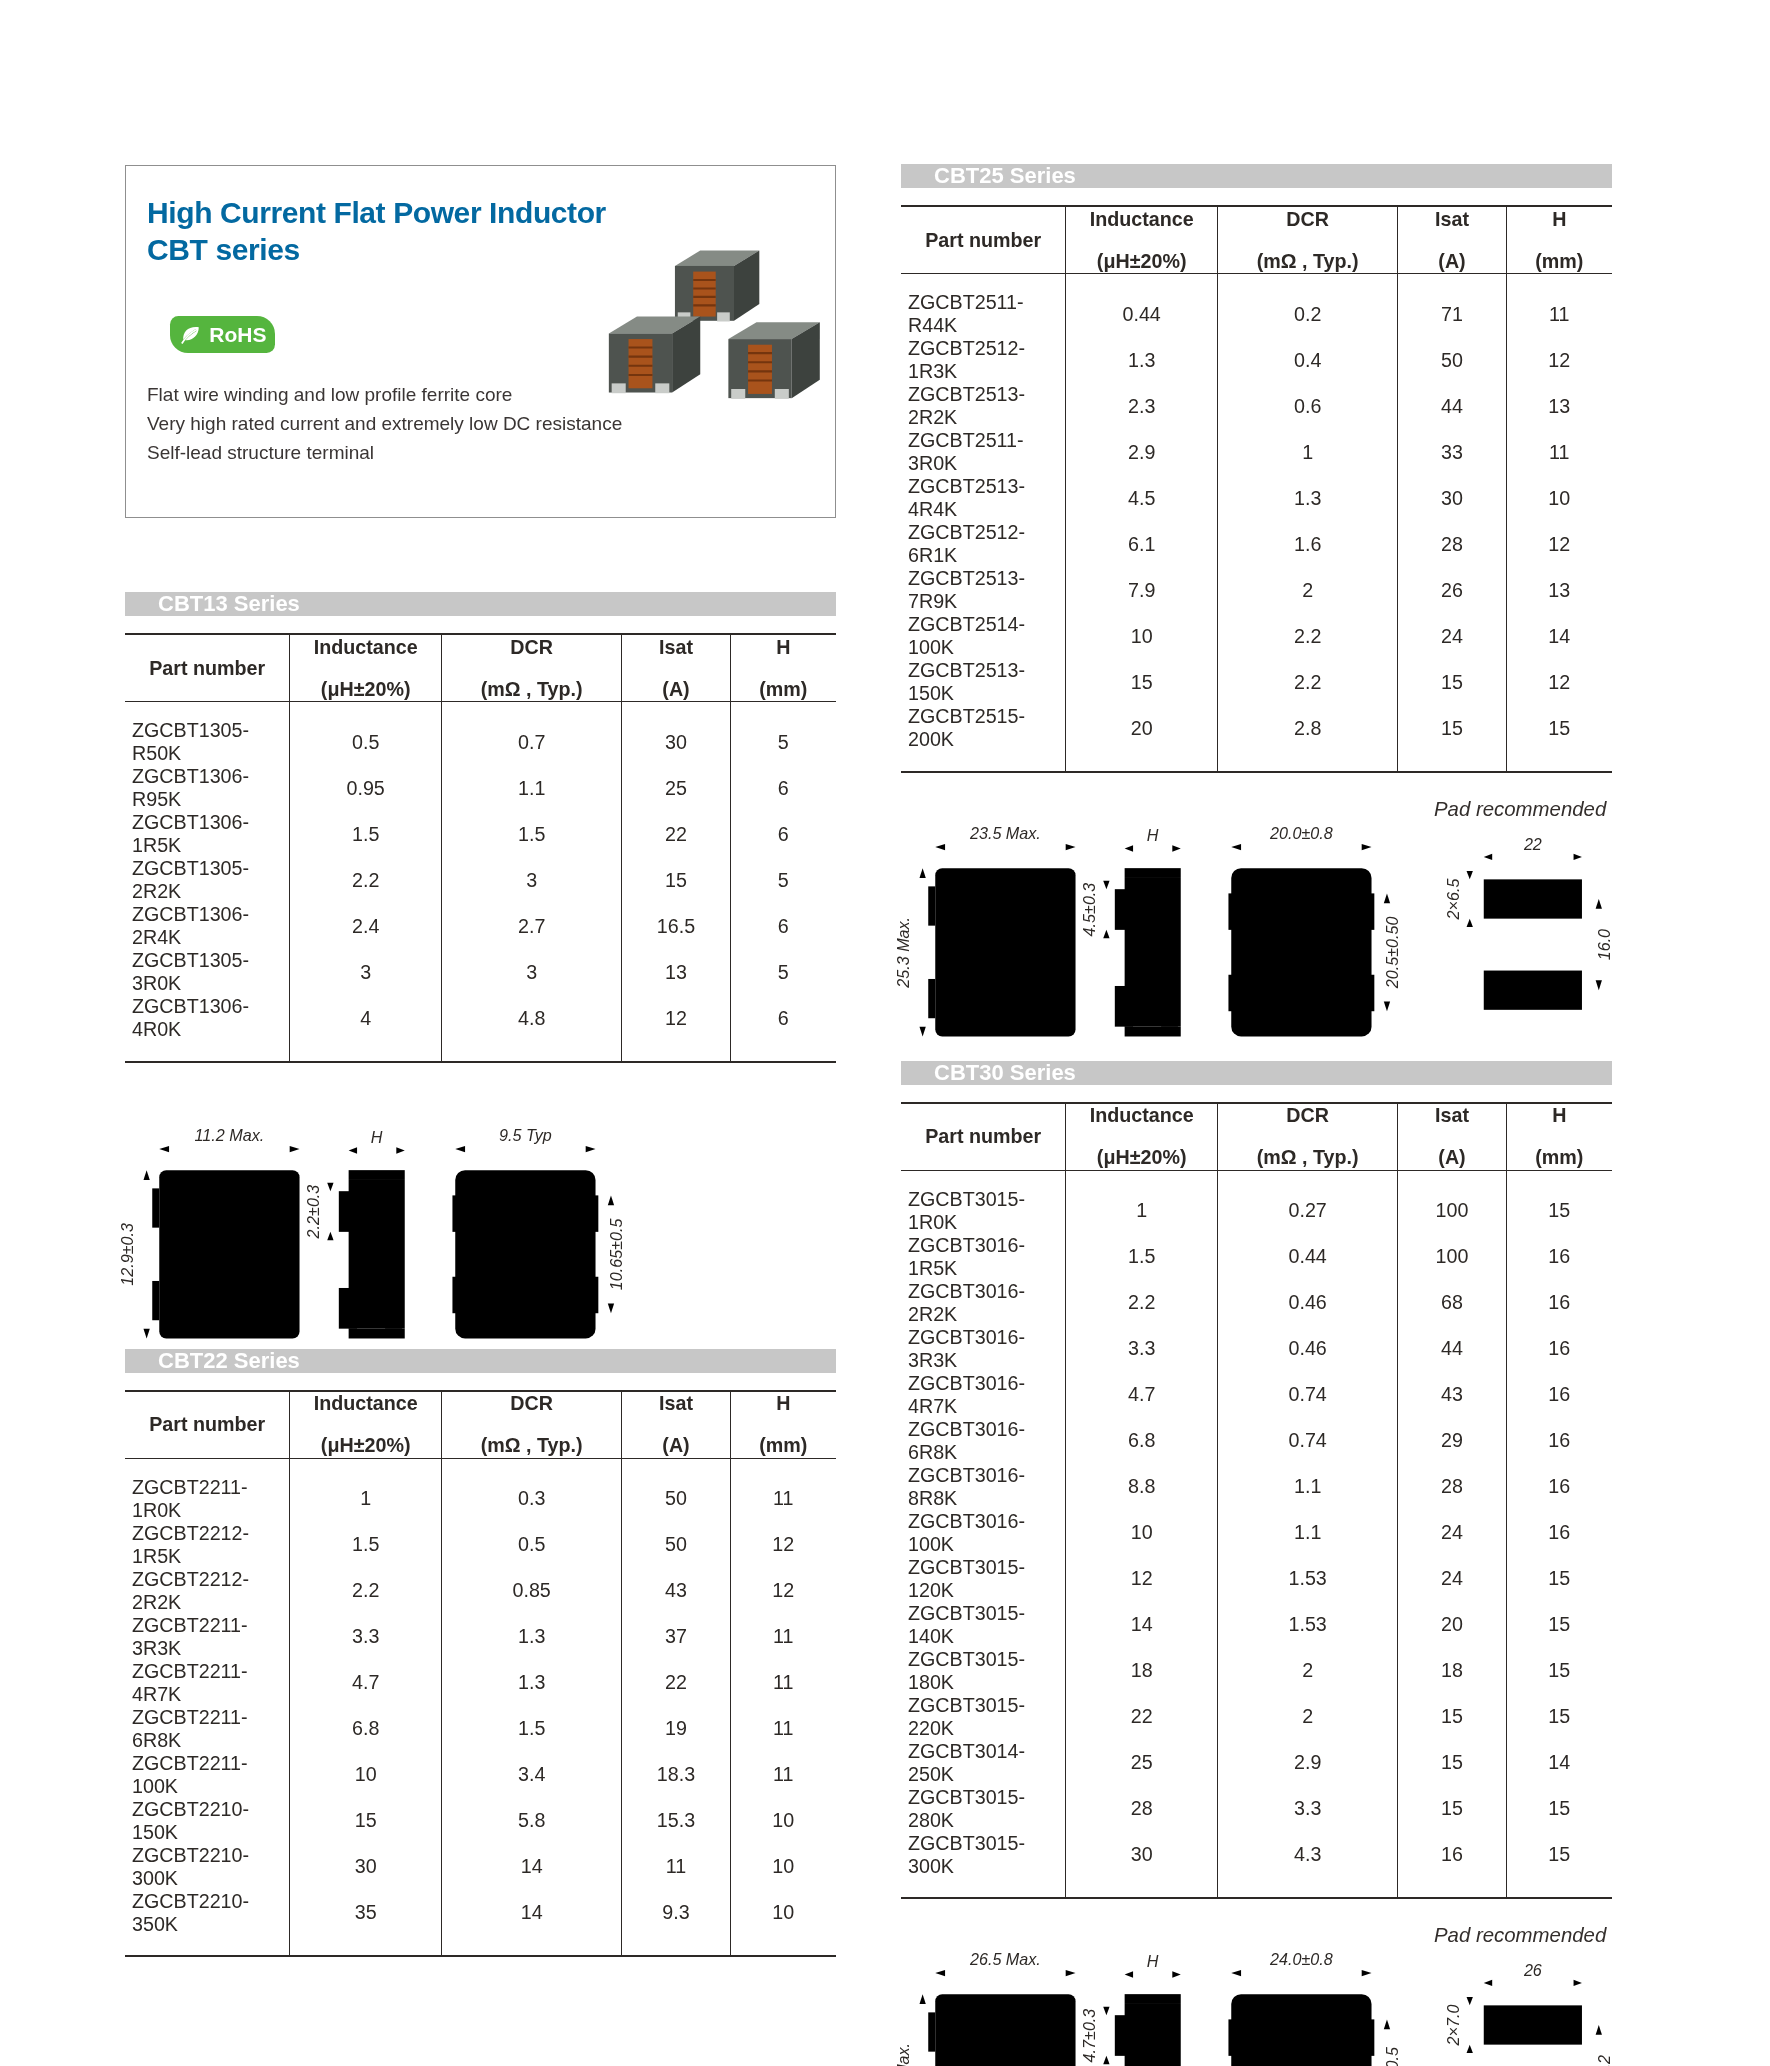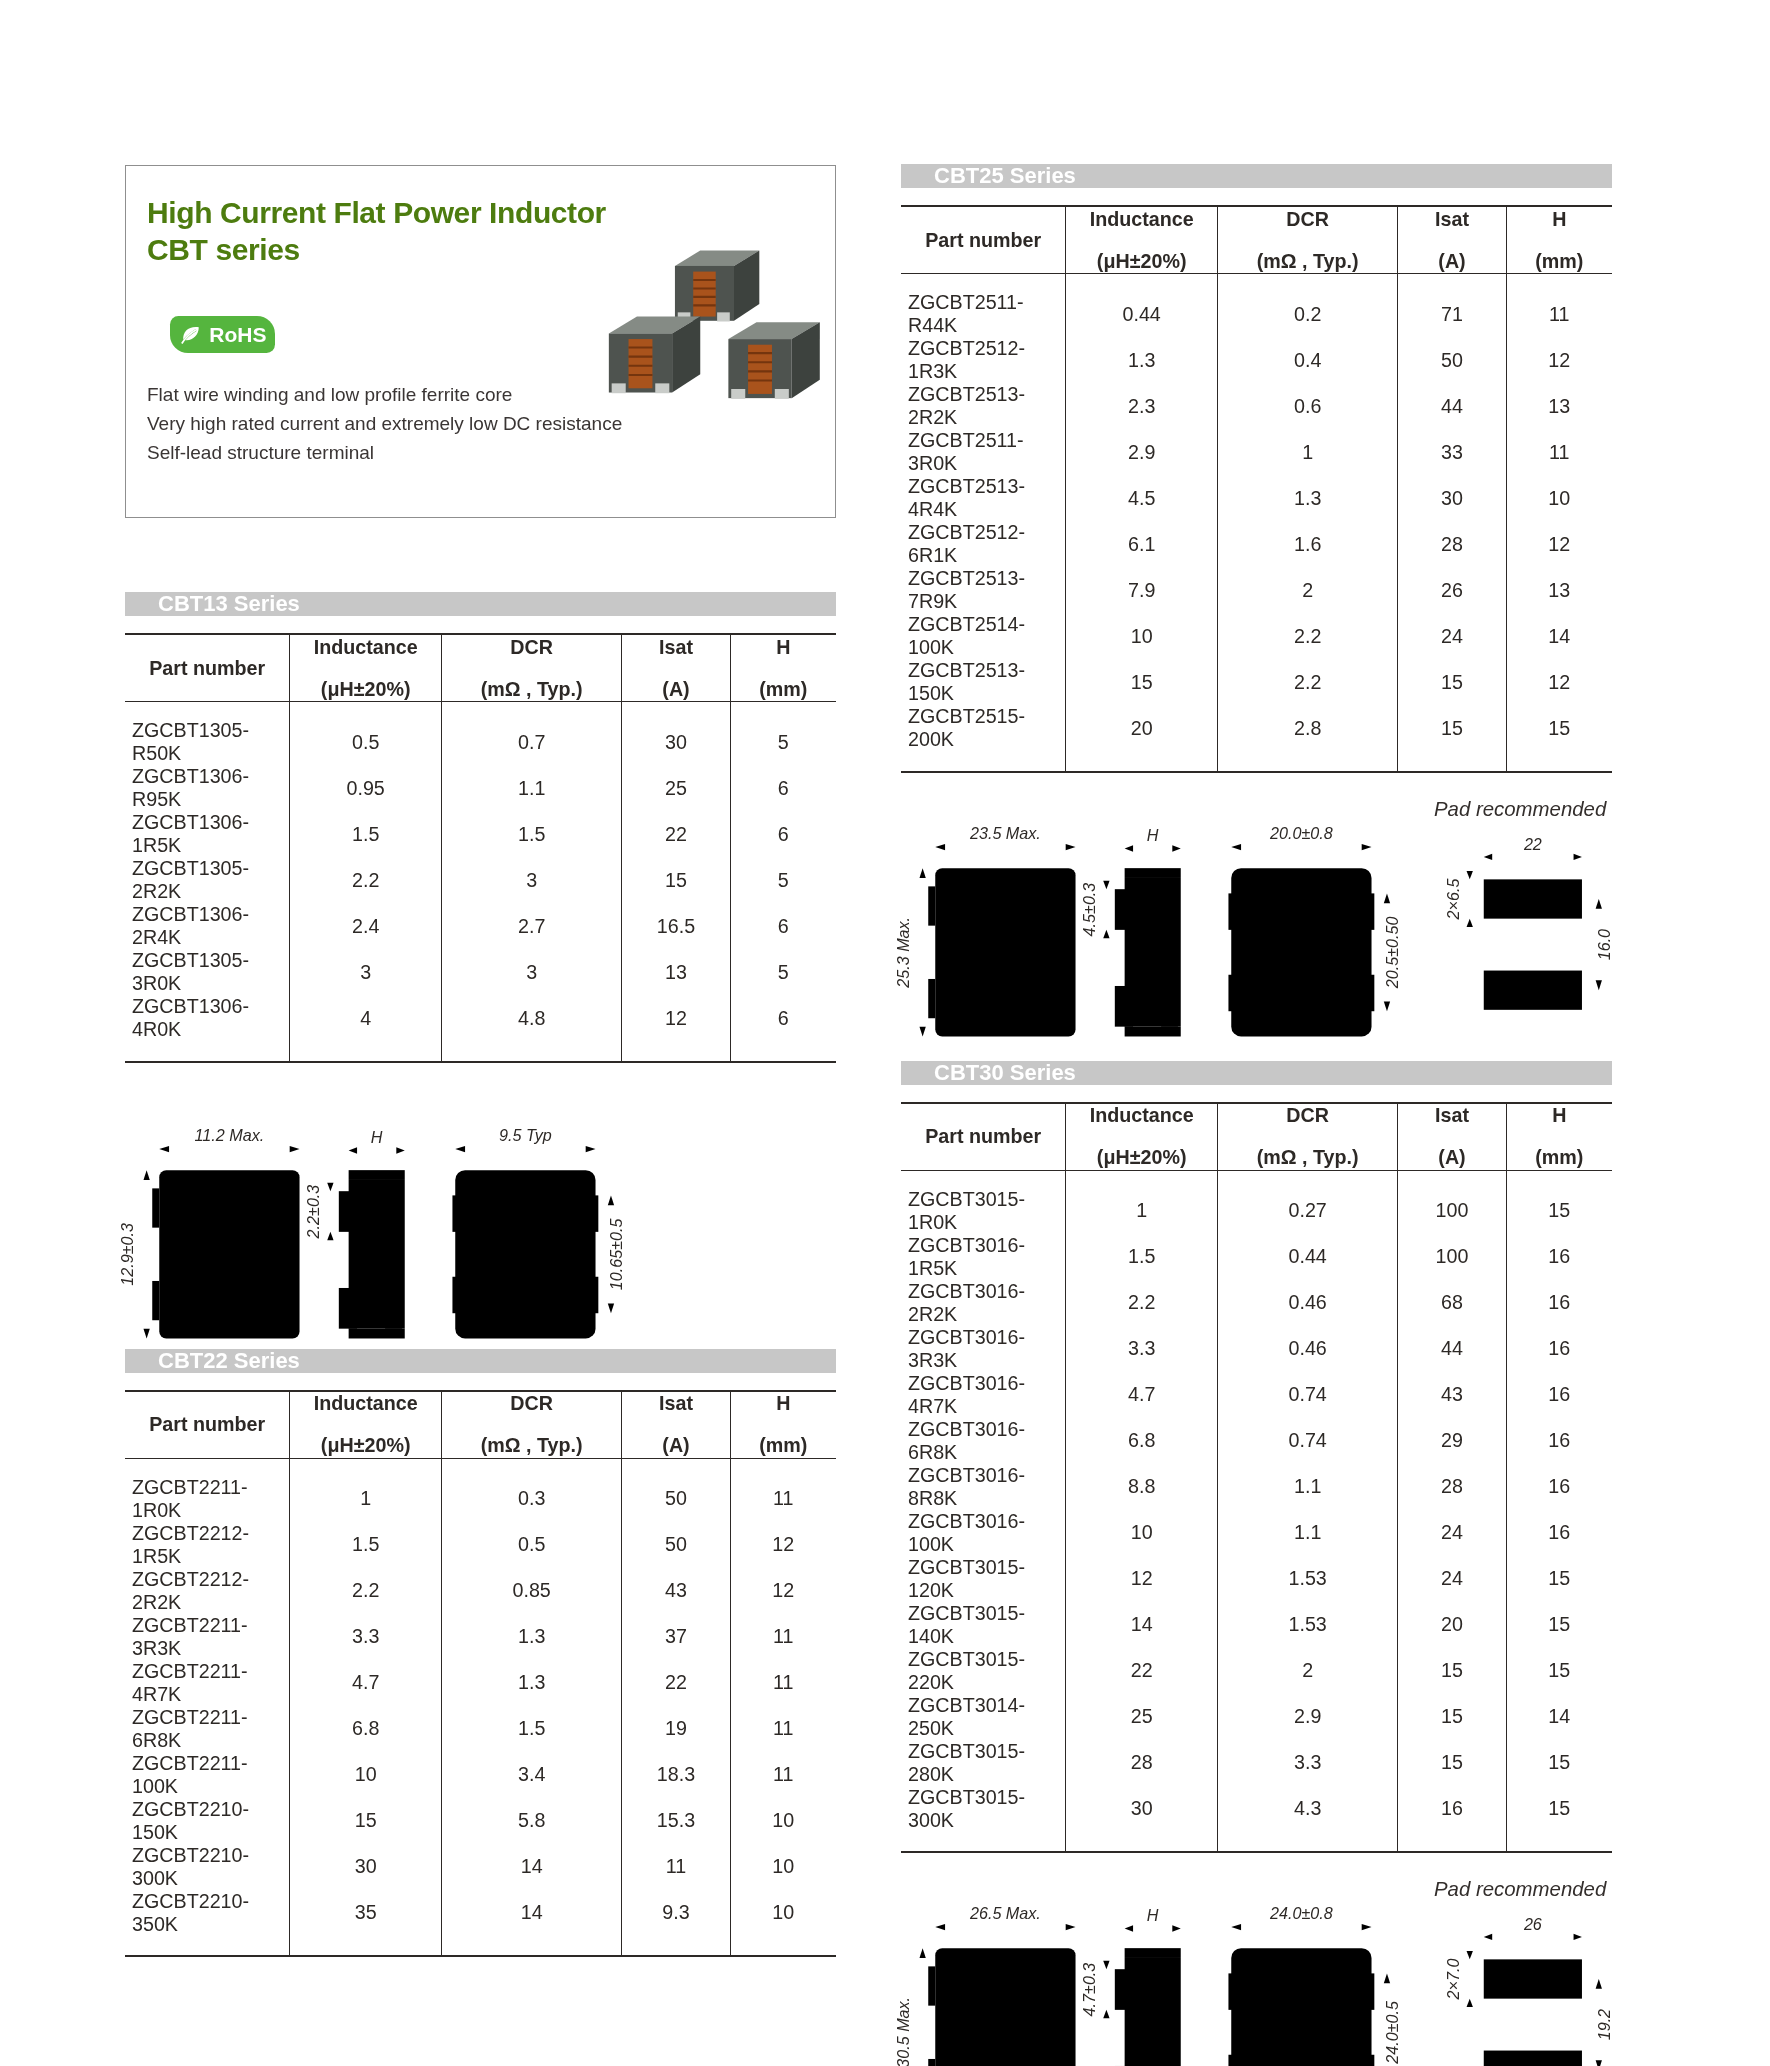--- a/index.html
+++ b/index.html
@@ -5,21 +5,21 @@
   html,body{margin:0;padding:0;background:#fff;}
   .page{position:relative;width:1770px;height:2066px;background:#ffffff;
         font-family:"Liberation Sans", sans-serif;color:#2d2926;}
   .col{position:absolute;}
   .col-left{left:125px;top:165px;width:711px;}
   .col-right{left:901px;top:164px;width:711px;}
 
   
   .hero{position:relative;width:709px;height:351px;border:1.4px solid #8f8f8f;background:#fff;}
   .hero-title{position:absolute;left:21px;top:28px;font-size:30px;font-weight:bold;
-              line-height:37px;color:#4d7c0f;letter-spacing:-0.4px;}
+              line-height:37px;color:#0369a1;letter-spacing:-0.4px;}
   .rohs{position:absolute;left:44px;top:150px;width:105px;height:37px;background:#55b53e;
         border-radius:8.4px 18px 8.4px 18px;color:#fff;display:flex;align-items:center;
         gap:6.3px;padding-left:9px;box-sizing:border-box;font-size:21px;font-weight:bold;}
   .hero-photo{position:absolute;right:11.2px;top:83px;}
   .hero-features{position:absolute;left:21px;top:214px;font-size:19px;line-height:29px;color:#3a3534;}
 
   
   .series-bar{height:24px;background:#c7c7c7;color:#ffffff;font-weight:bold;font-size:22px;
               display:flex;align-items:center;padding-left:33px;box-sizing:border-box;}
 
@@ -628,20 +628,27 @@
             <td>15</td>
           </tr>
           <tr>
             <td class="c-part">ZGCBT3015-140K</td>
             <td>14</td>
             <td>1.53</td>
             <td>20</td>
             <td>15</td>
           </tr>
           <tr>
+            <td class="c-part">ZGCBT3015-180K</td>
+            <td>18</td>
+            <td>2</td>
+            <td>18</td>
+            <td>15</td>
+          </tr>
+          <tr>
             <td class="c-part">ZGCBT3015-220K</td>
             <td>22</td>
             <td>2</td>
             <td>15</td>
             <td>15</td>
           </tr>
           <tr>
             <td class="c-part">ZGCBT3014-250K</td>
             <td>25</td>
             <td>2.9</td>

